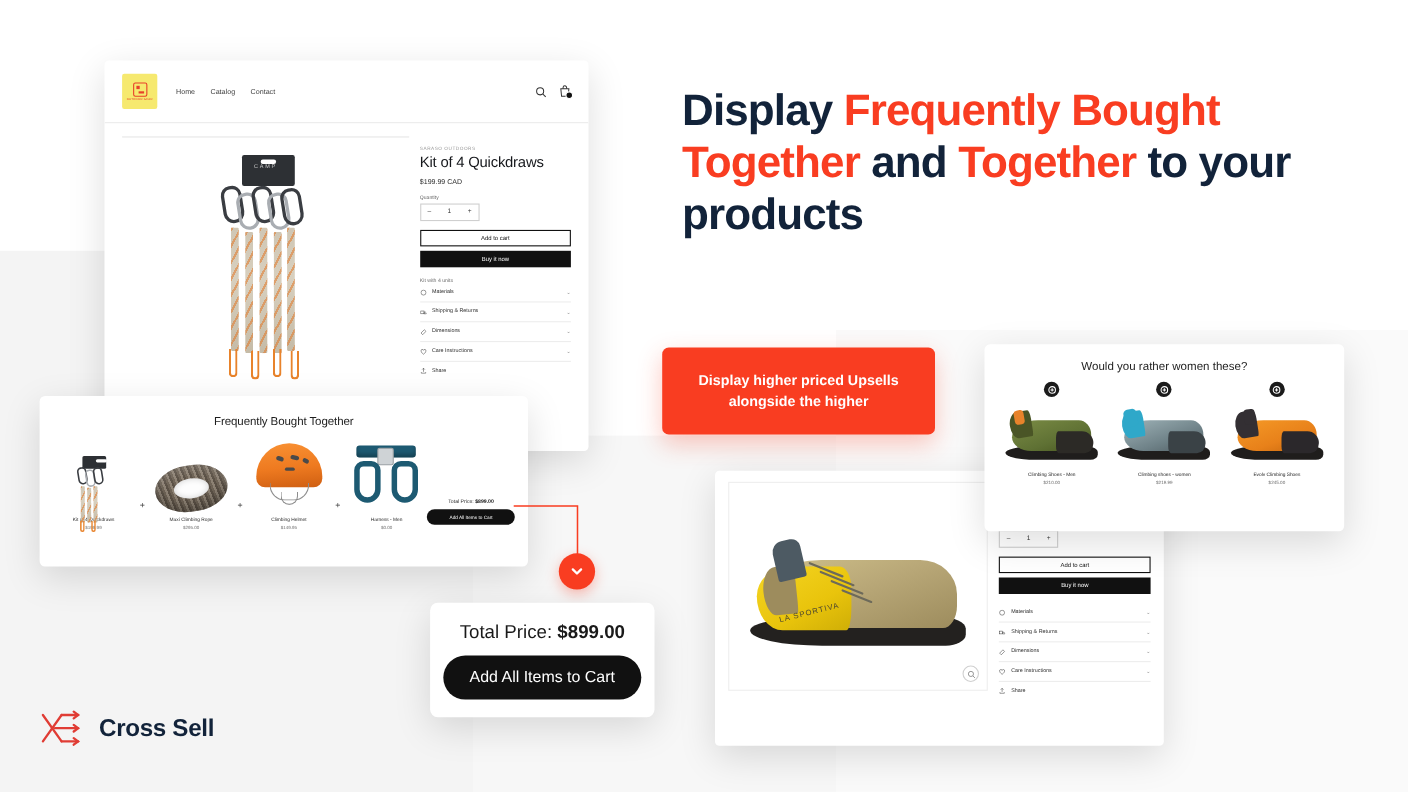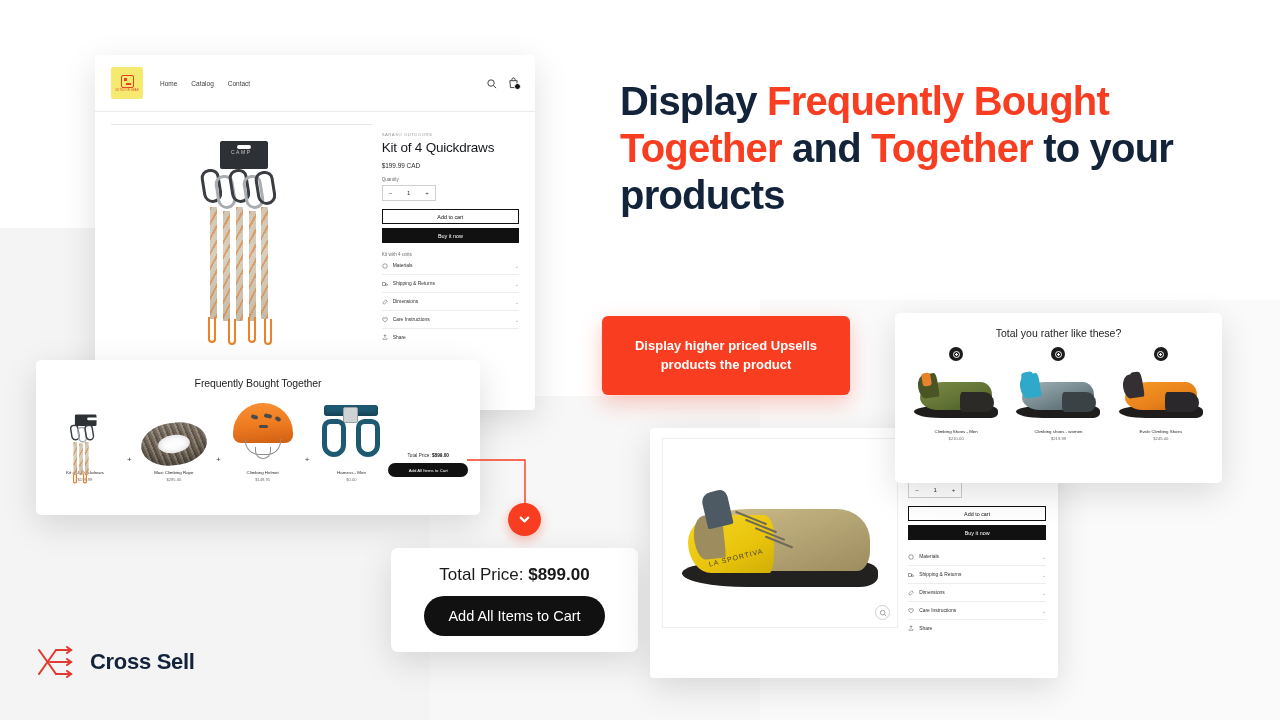--- a/index.html
+++ b/index.html
@@ -207,21 +207,21 @@
   .connector { position: absolute; left: 465px; top: 450px; width: 120px; height: 110px; }
   .chev-circle {
     position: absolute; left: 508px; top: 503px; width: 33px; height: 33px;
     background: #f93d21; border-radius: 50%;
     display: flex; align-items: center; justify-content: center;
     box-shadow: 0 4px 12px rgba(249,61,33,.35);
   }
 
   
   .totcard {
-    left: 391px; top: 548px; width: 247px; height: 104px; border-radius: 7px;
+    left: 391px; top: 548px; width: 204px; height: 104px; border-radius: 7px;
     display: flex; flex-direction: column; align-items: center; justify-content: center;
   }
   .tot-text { font-size: 17px; color: #1a1a1a; }
   .tot-text b { font-weight: bold; }
   .tot-btn {
     margin-top: 11px; background: #111; color: #fff; border-radius: 22px;
     height: 40px; padding: 0 24px; display: flex; align-items: center;
     justify-content: center; font-size: 14.5px;
   }
 
@@ -487,21 +487,21 @@
           <span>Total Price: </span><b>$899.00</b>
         </div>
         <div class="fbt-btn">Add All Items to Cart</div>
       </div>
     </div>
   </div>
 
   <div class="callout">
     <div>
       <div>Display higher priced Upsells</div>
-      <div>products the product</div>
+      <div>alongside the higher</div>
     </div>
   </div>
 
   <svg class="connector" viewBox="0 0 120 110">
     <path d="M2 10 H60 V58" stroke="#f93d21" stroke-width="1.4" fill="none"></path>
   </svg>
   <div class="chev-circle">
     <svg width="15" height="15" viewBox="0 0 24 24" fill="none" stroke="#fff" stroke-width="3.4" stroke-linecap="round" stroke-linejoin="round">
       <path d="M6 9l6 6 6-6"></path>
     </svg>
@@ -584,21 +584,21 @@
               <path d="M7 8l5-5 5 5"></path>
               <path d="M4 17v4h16v-4"></path>
             </svg>
           <span>Share</span>
         </div>
       </div>
     </div>
   </div>
 
   <div class="card upsell">
-    <div class="up-title">Total you rather like these?</div>
+    <div class="up-title">Would you rather women these?</div>
     <div class="up-row">
 
       <div class="up-item">
         <div class="up-plus">
           <svg width="9" height="9" viewBox="0 0 24 24" fill="none" stroke="#fff" stroke-width="2.6">
             <circle cx="12" cy="12" r="8"></circle>
               <path d="M12 8v8M8 12h8"></path>
           </svg>
         </div>
         <div class="up-img">

